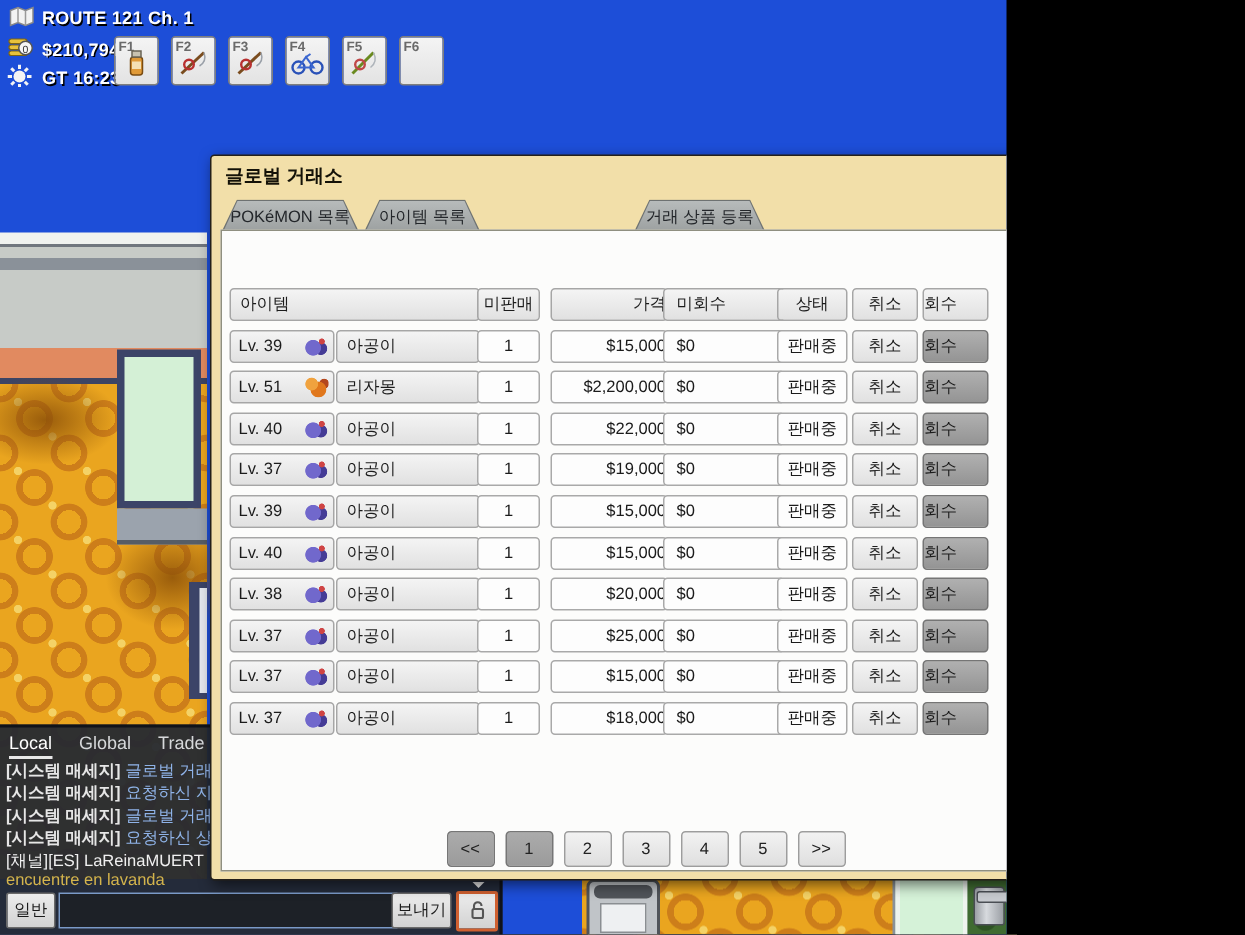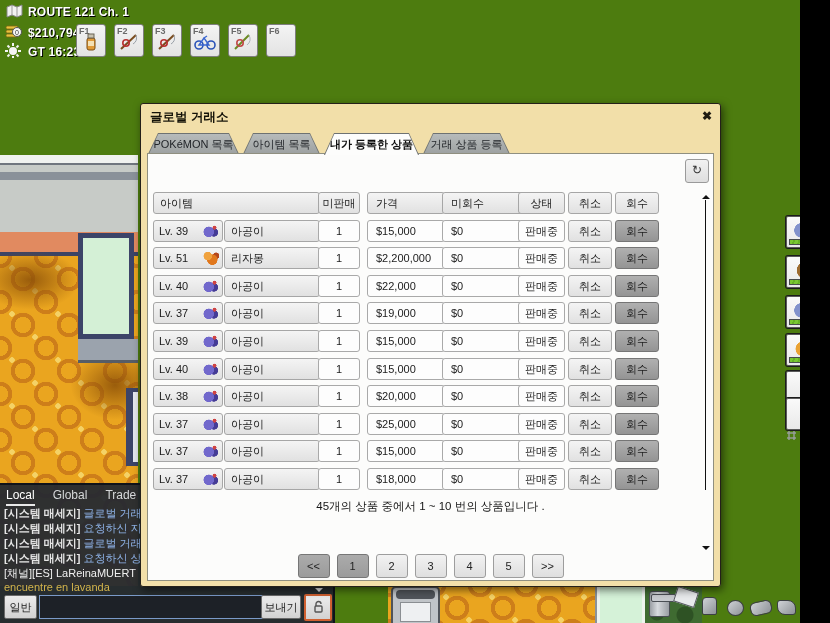--- a/index.html
+++ b/index.html
@@ -1,16 +1,16 @@
 <!DOCTYPE html>
 <html><head>
 <meta charset="utf-8">
 <style>
   html,body{margin:0;padding:0;background:#000;}
-  #screen{position:relative;width:800px;height:623px;background:#4d7c0f;overflow:hidden;
+  #screen{position:relative;width:671px;height:623px;background:#1d4ed8;overflow:hidden;
     font-family:"Liberation Sans",sans-serif;-webkit-font-smoothing:none;}
   .abs{position:absolute;}
 
   
   .floor{background-color:#eaa51f;background-image:
     radial-gradient(circle at 12px 12px,#f4d266 2.5px,transparent 3px),
     radial-gradient(circle at 35px 35px,#f4d266 2.5px,transparent 3px),
     radial-gradient(circle at 23px 23px,transparent 8px,#cd7e1a 8px 12px,transparent 12.5px),
     radial-gradient(circle at 0 0,transparent 8px,#cd7e1a 8px 12px,transparent 12.5px),
     radial-gradient(circle at 46px 0,transparent 8px,#cd7e1a 8px 12px,transparent 12.5px),
@@ -76,25 +76,25 @@
   .tab.active{height:22px;z-index:5;}
   .tab.active .in{background:#fdfdfc;color:#0e0e0e;font-weight:bold;}
   #gtlBody{position:absolute;left:6px;top:49px;width:565px;height:426px;background:#fcfcfb;border:1px solid #8f8f80;z-index:4;}
   .cell{position:absolute;height:20px;line-height:20px;font-size:11px;color:#1b1b1b;border-radius:3px;white-space:nowrap;overflow:hidden;}
   .btn{background:linear-gradient(#f4f4f4,#e1e1e1);border:1px solid #a6a6a6;}
   .fieldc{background:#fdfdfd;border:1px solid #a9a9a9;}
   .btnDark{background:linear-gradient(#b0b0b0,#949494);border:1px solid #757575;}
   .c1{left:5px;width:63px;padding-left:5px;}
   .c2{left:76px;width:88px;padding-left:6px;}
   .c3{left:170px;width:40px;text-align:center;}
-  .c4{left:219px;width:68px;padding-left:8px;}
+  .c4{left:219px;width:68px;padding-left:8px;text-align:right;}
   .c5{left:294px;width:71px;padding-left:8px;}
   .c6{left:370px;width:45px;text-align:center;}
   .c7{left:420px;width:42px;text-align:center;}
-  .c8{left:467px;width:42px;text-align:center;}
+  .c8{left:467px;width:42px;text-align:left;}
   .hItem{left:5px;width:159px;padding-left:6px;}
   .trow{position:absolute;left:0;width:100%;height:22px;}
   .rowspr{position:absolute;right:3px;top:3px;width:16px;height:14px;}
   .spr-poke{background:radial-gradient(circle at 72% 26%,#cf4444 1.8px,transparent 2.2px),radial-gradient(circle at 36% 56%,#7168cc 5px,transparent 5.5px),radial-gradient(circle at 68% 60%,#453c96 4px,transparent 4.5px);}
   .spr-char{background:radial-gradient(circle at 30% 36%,#f0a23e 4px,transparent 4.5px),radial-gradient(circle at 58% 62%,#e0771c 5px,transparent 5.5px),radial-gradient(circle at 82% 34%,#b4471c 3px,transparent 3.5px);}
   #refreshBtn{position:absolute;right:4px;top:5px;width:22px;height:22px;background:linear-gradient(#f2f2f2,#dedede);border:1px solid #9a9a9a;border-radius:3px;font-size:12px;color:#333;text-align:center;line-height:21px;}
   #summary{position:absolute;left:0;width:100%;top:345px;text-align:center;font-size:11.5px;color:#151515;}
   #pager{position:absolute;left:0;width:100%;top:400px;display:flex;justify-content:center;gap:7px;}
   .pbtn{min-width:24px;height:22px;line-height:22px;text-align:center;font-size:11px;color:#222;
     background:linear-gradient(#f2f2f2,#dfdfdf);border:1px solid #9d9d9d;border-radius:3px;padding:0 3px;}
@@ -295,23 +295,20 @@
   <div class="abs" id="gtl">
     <div id="gtlTitle">글로벌 거래소</div>
     <div id="gtlClose">✖</div>
 
     <div class="tab" style="left:7px;width:91px;">
       <div class="in">POKéMON 목록</div>
       </div>
     <div class="tab" style="left:102px;width:77px;">
       <div class="in">아이템 목록</div>
       </div>
-    <div class="tab active" style="left:183px;width:95px;">
-      <div class="in">내가 등록한 상품</div>
-      </div>
     <div class="tab" style="left:282px;width:87px;">
       <div class="in">거래 상품 등록</div>
       </div>
 
     <div id="gtlBody">
       <div id="refreshBtn"><span>↻</span></div>
 
       <div class="trow" style="top:38px">
         <div class="cell btn hItem">아이템</div>
         <div class="cell btn c3">미판매</div>
@@ -420,21 +417,20 @@
         <div class="cell fieldc c5">$0</div>
         <div class="cell fieldc c6">판매중</div>
         <div class="cell btn c7">취소</div>
         <div class="cell btnDark c8">회수</div>
       </div>
 
       <div class="sbArrow up"></div>
       <div id="sbLine"></div>
       <div class="sbArrow dn"></div>
 
-      <div id="summary">45개의 상품 중에서 1 ~ 10 번의 상품입니다 .</div>
 
       <div id="pager">
         <div class="pbtn on">&lt;&lt;</div>
         <div class="pbtn on">1</div>
         <div class="pbtn">2</div>
         <div class="pbtn">3</div>
         <div class="pbtn">4</div>
         <div class="pbtn">5</div>
         <div class="pbtn">&gt;&gt;</div>
       </div>

